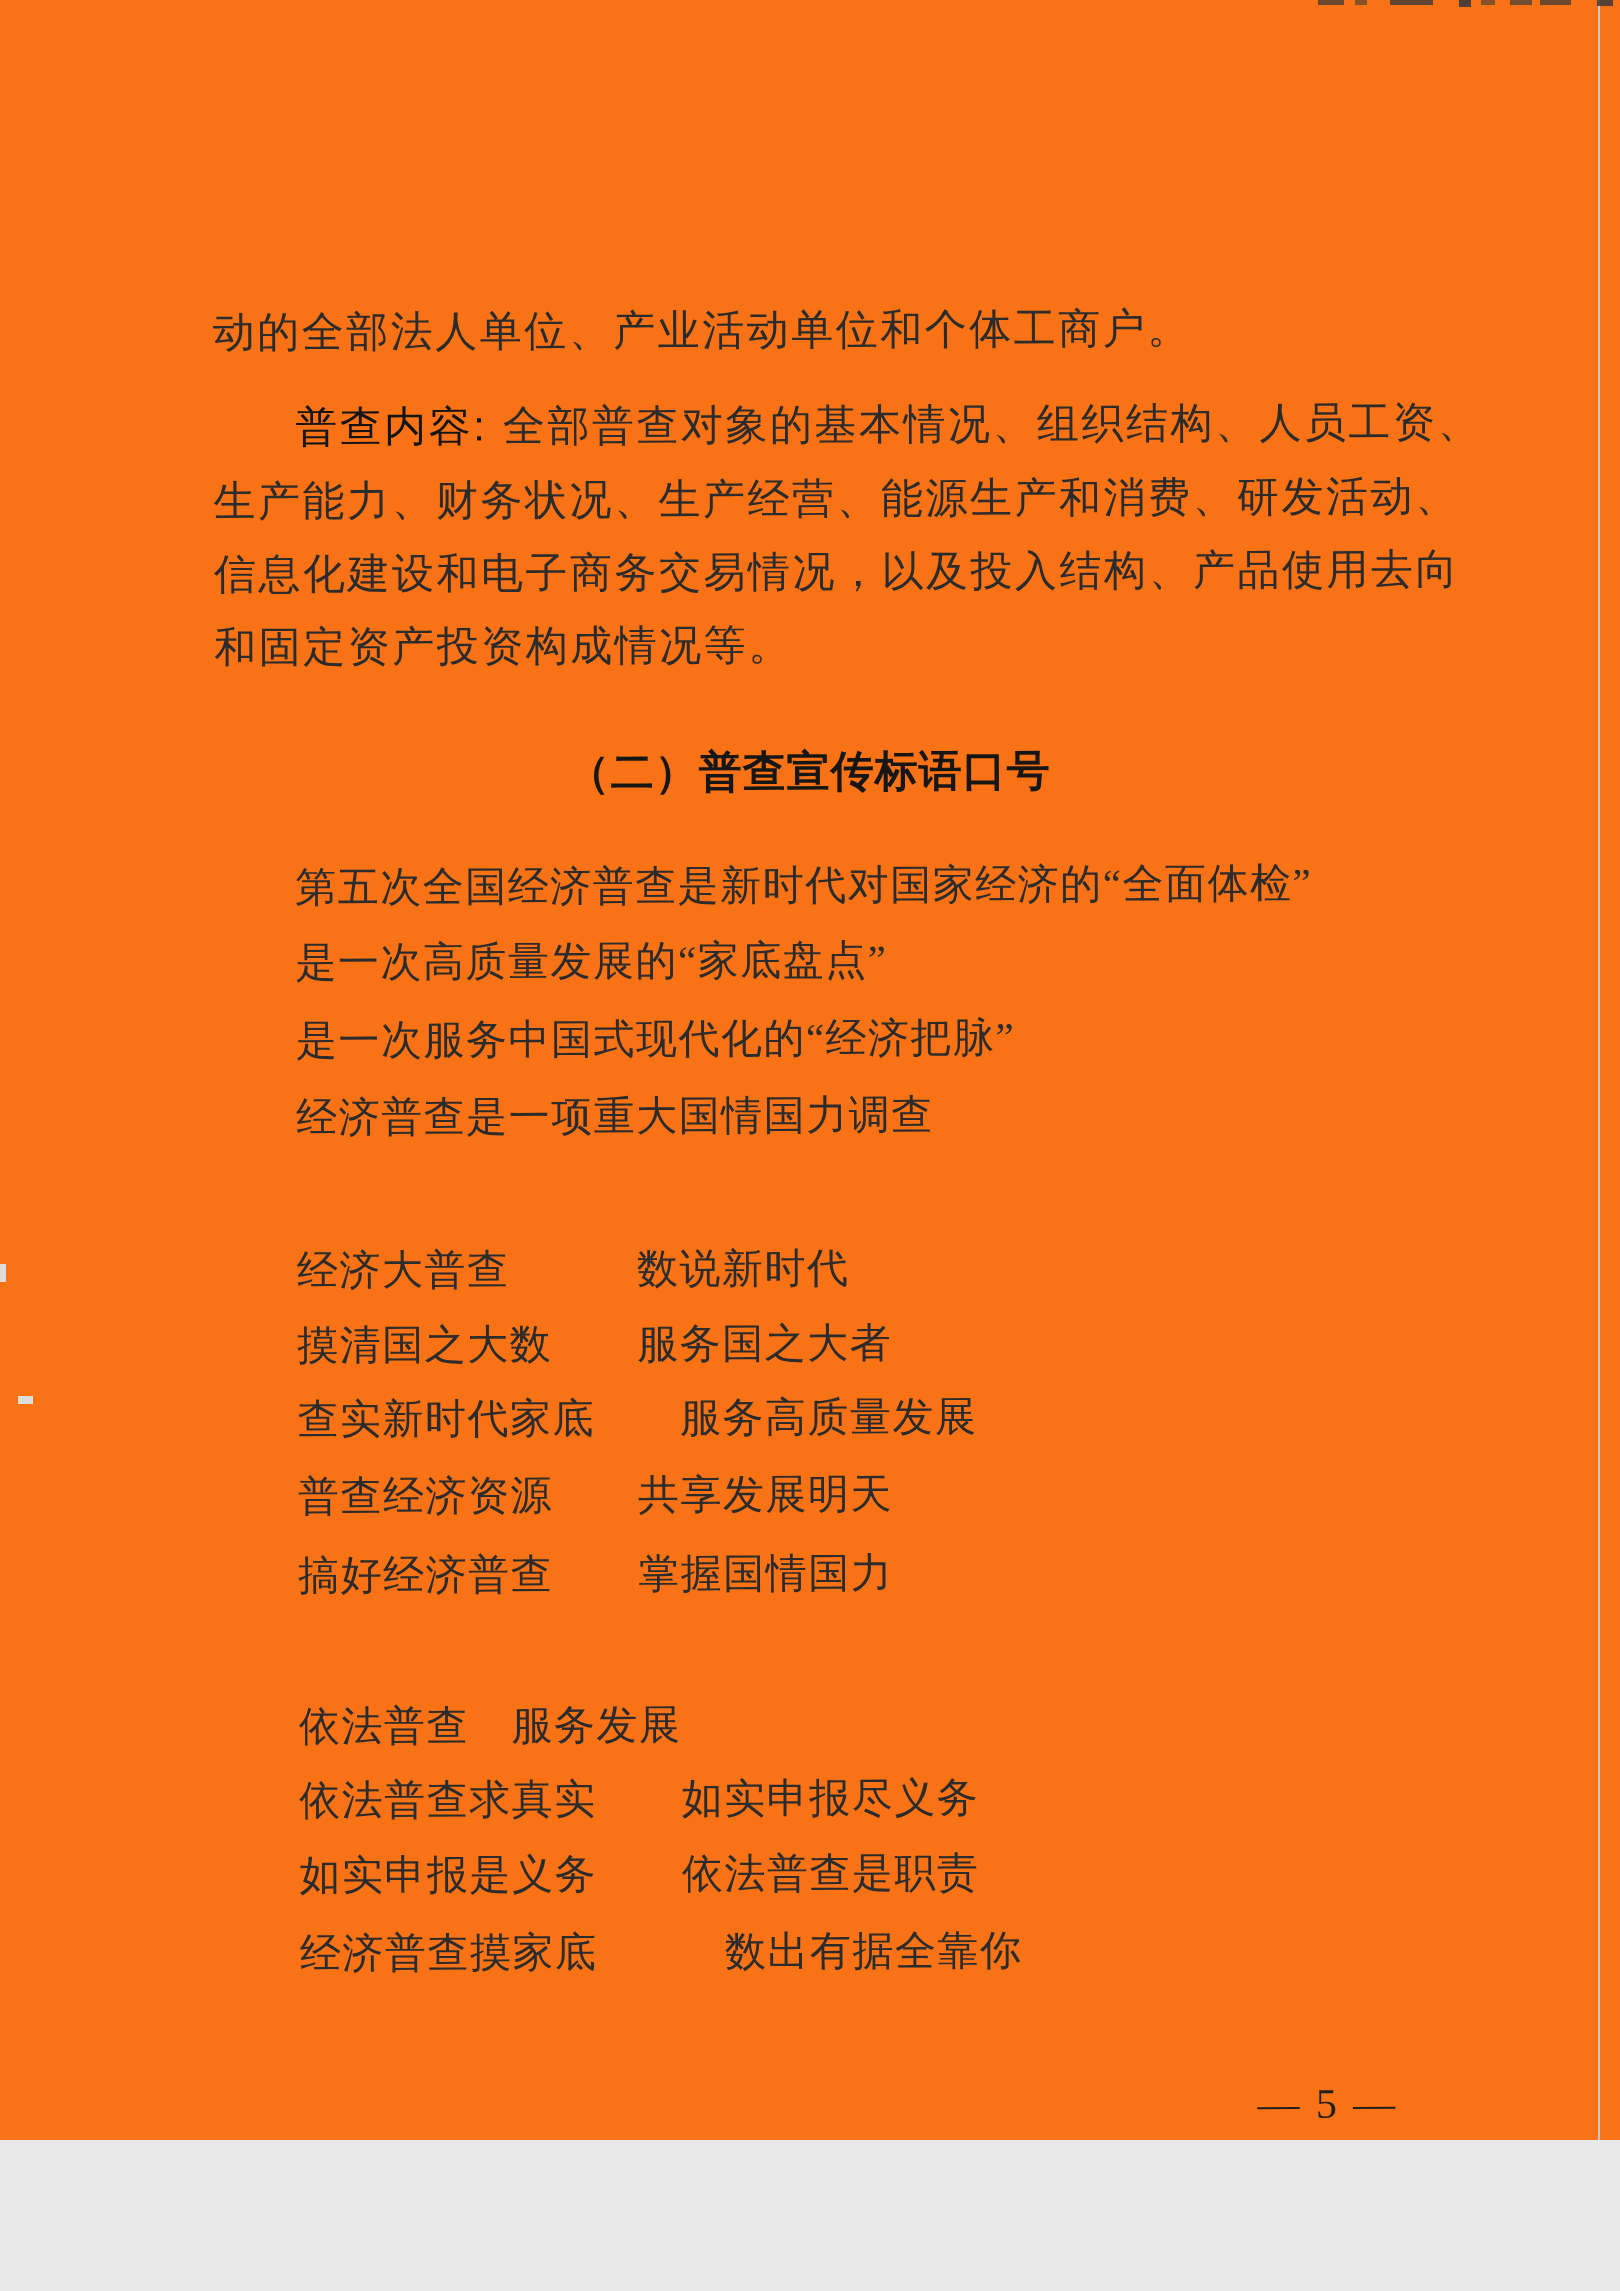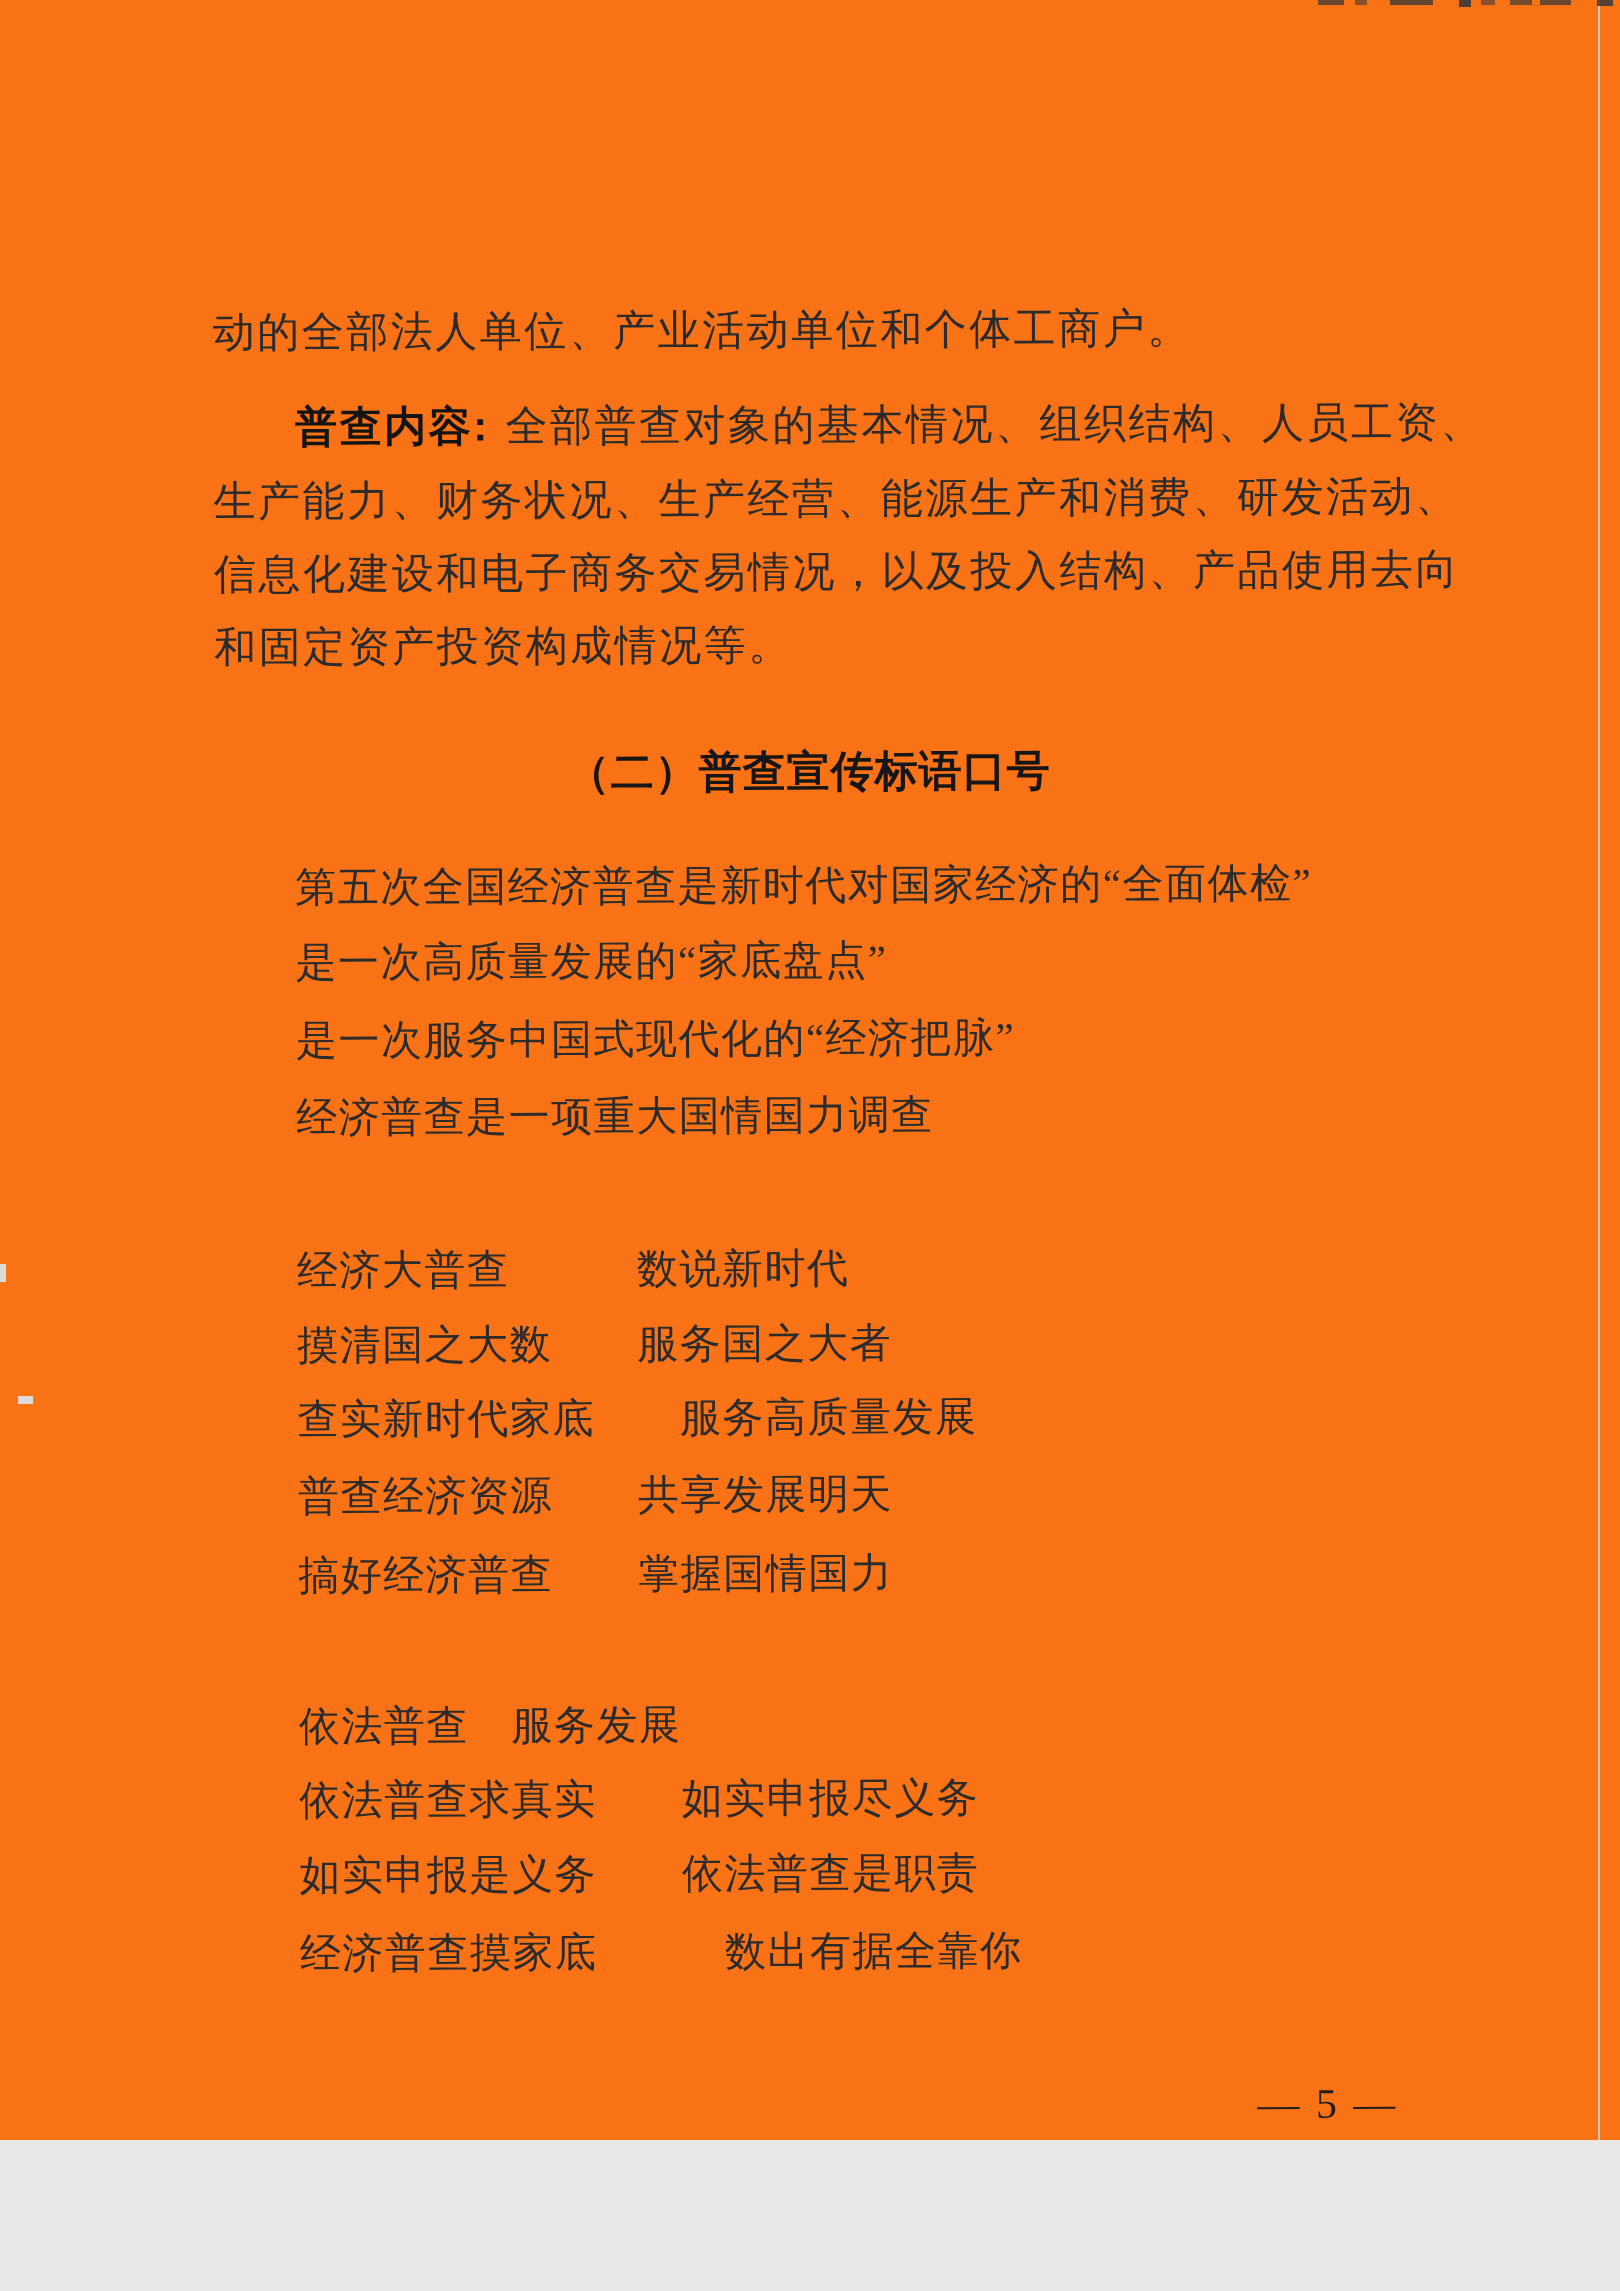--- a/index.html
+++ b/index.html
@@ -18,21 +18,21 @@
     position:absolute;
     font-size:42px;
     letter-spacing:2.5px;
     line-height:1.05;
     color:#2b2b2b;
     white-space:nowrap;
     font-family:"Liberation Serif","DejaVu Serif",serif;
   }
   .bold-label{
     font-family:"Liberation Sans","DejaVu Sans",sans-serif;
-    font-weight:700;
+    font-weight:400;
     color:#141414;
     margin-right:15.7px;
   }
   .heading{
     position:absolute;
     left:0;width:100%;
     text-align:center;
     font-family:"Liberation Sans","DejaVu Sans",sans-serif;
     font-weight:700;
     font-size:43px;

